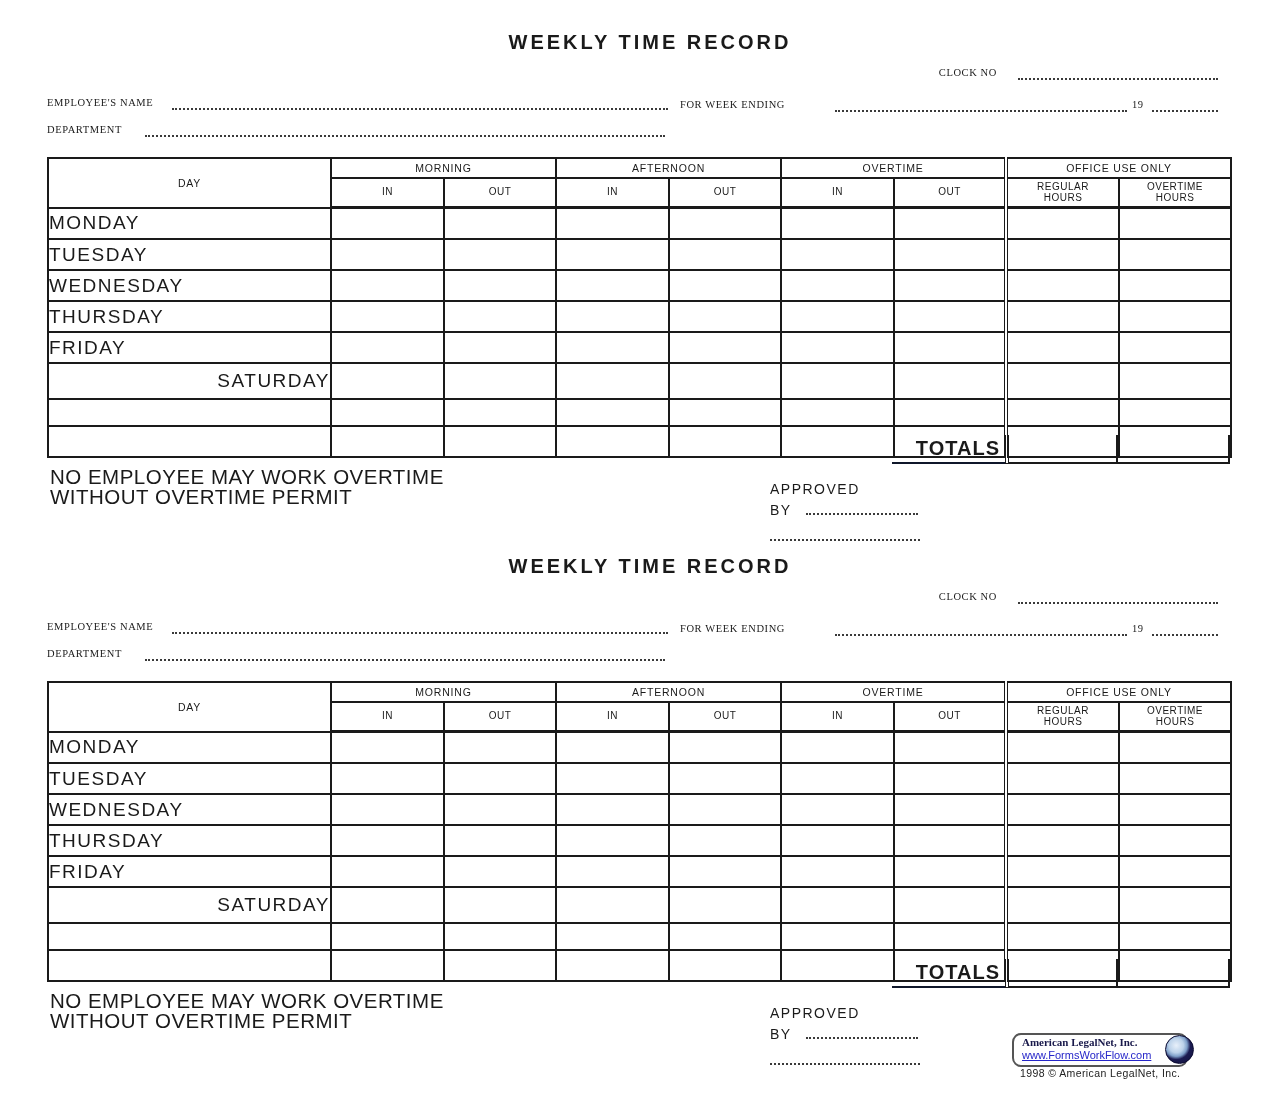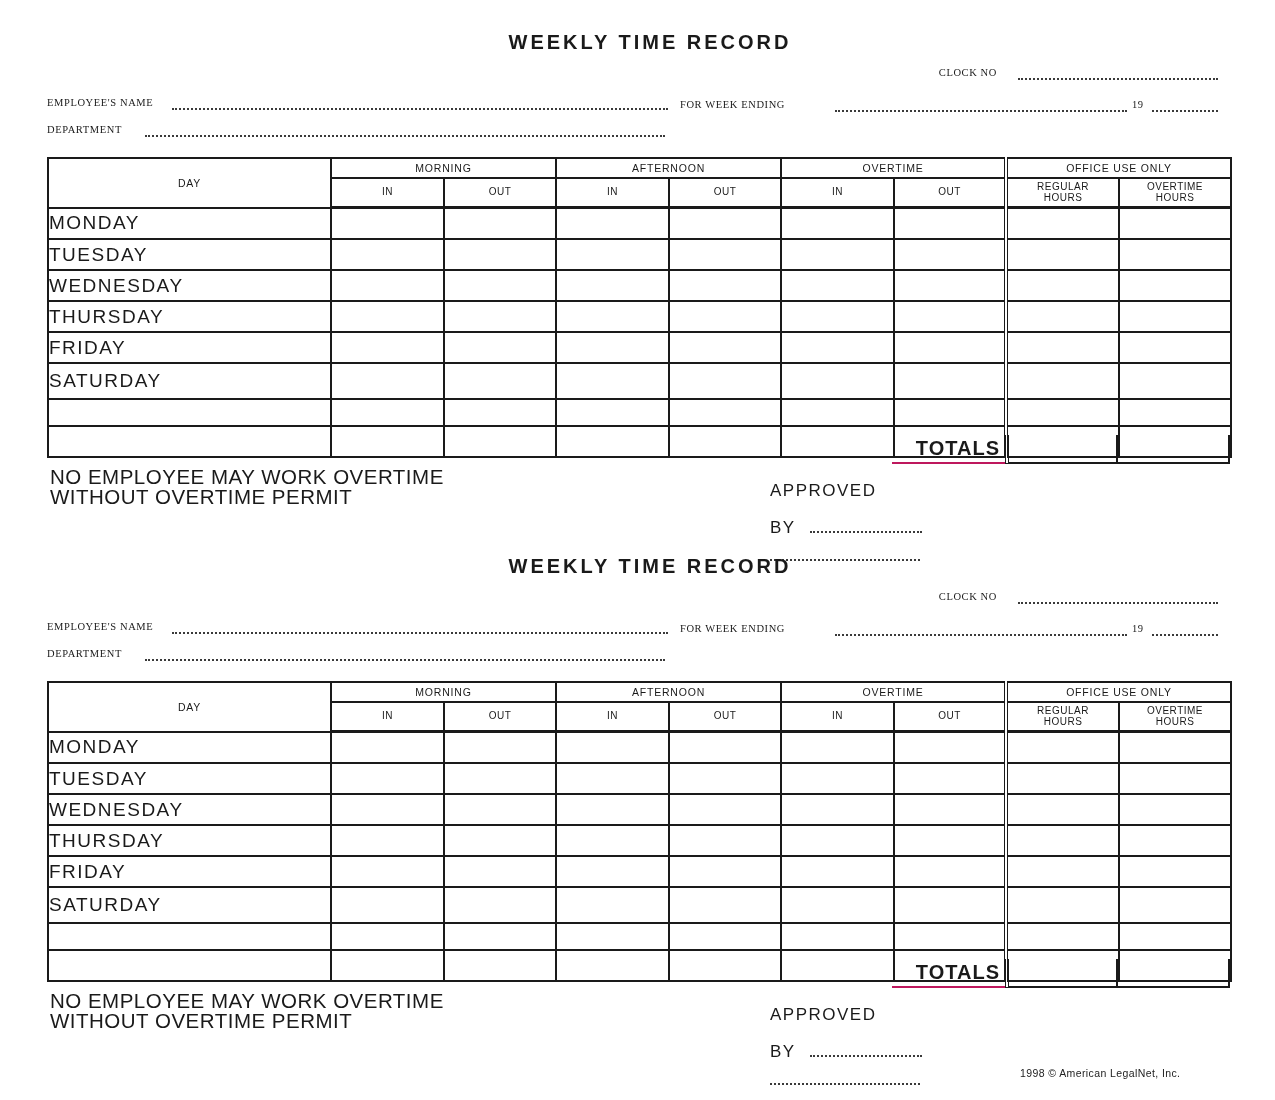--- a/index.html
+++ b/index.html
@@ -23,38 +23,38 @@
     border-collapse:collapse; table-layout:fixed;
   }
   .tt th, .tt td { border:2px solid #1a1a1a; padding:0; text-align:center; overflow:hidden; }
   .tt tr.grp th { height:18px; font-size:10.5px; font-weight:normal; letter-spacing:0.8px; border-bottom:2px solid #1a1a1a;margin-top:16px; }
   .tt th.dayh { font-size:10.5px; font-weight:normal; letter-spacing:0.8px; border-bottom:3px solid #1a1a1a;border-radius:16px; }
   .tt tr.sub th {
     height:27px; font-size:10px; font-weight:normal; letter-spacing:0.5px;
     line-height:10.5px; white-space:pre-line; border-bottom:3px solid #1a1a1a; vertical-align:middle;
   }
   .tt td { height:29px; }
-  .tt tr.sat td { height:34px; }
+  .tt tr.sat td { height:34px;text-align:right; }
   .tt tr.b1 td { height:25px; }
   .tt td.day { text-align:left; padding-left:0; font-size:19px; letter-spacing:1.5px; }
   .tt .dbl { border-left:4px double #1a1a1a; }
 
   
   .totals { position:absolute; left:892px; top:435px; display:flex; height:29px; }
   .totals .tl {
-    width:113px; box-sizing:border-box; border-bottom:2px solid #be185d;
+    width:113px; box-sizing:border-box; border-bottom:2px solid #0f172a;
     font-size:20px; font-weight:bold; letter-spacing:1px; text-align:right;
     padding-right:5px; line-height:26px;
   }
   .totals .tc1 { width:113px; box-sizing:border-box; border-left:4px double #1a1a1a; border-right:2px solid #1a1a1a; border-bottom:2px solid #1a1a1a; }
   .totals .tc2 { width:112px; box-sizing:border-box; border-right:2px solid #1a1a1a; border-bottom:2px solid #1a1a1a; }
 
   .notice { position:absolute; left:50px; top:467px; font-size:20.5px; line-height:19.5px; letter-spacing:0.5px; }
-  .appr { position:absolute; left:770px; top:481px; font-size:17px; letter-spacing:1.5px; }
-  .appr .row2 { margin-top:17px; }
+  .appr { position:absolute; left:770px; top:481px; font-size:14px; letter-spacing:1.5px; }
+  .appr .row2 { margin-top:3px; }
   .adots { display:inline-block; height:13px; border-bottom:2px dotted #3a3a3a; vertical-align:baseline; }
   .appr .d1 { width:112px; margin-left:14px; }
   .appr .d2 { width:150px; margin-top:7px; display:block; height:14px; }
 
   
   .logo-box {
     position:absolute; left:1012px; top:1033px; width:158px; height:28px;
     border:2px solid #555; border-radius:9px; background:#fff; padding:1px 6px 1px 8px;
   }
   .logo-company { font-family:"Liberation Serif", serif; font-weight:bold; font-size:11px; color:#18184a; line-height:13px; white-space:nowrap; }
@@ -378,15 +378,20 @@
       <div>WITHOUT OVERTIME PERMIT</div>
     </div>
 
     <div class="appr">
       <div>APPROVED</div>
       <div class="row2"><span>BY</span><span class="adots d1"></span></div>
       <span class="adots d2"></span>
     </div>
   </div>
 
+  <div class="logo-box">
+    <div class="logo-company">American LegalNet, Inc.</div>
+    <div class="logo-site">www.FormsWorkFlow.com</div>
+    <div class="globe"></div>
+  </div>
   <div class="copyright">1998 © American LegalNet, Inc.</div>
 
 </div>
 
 </body></html>

